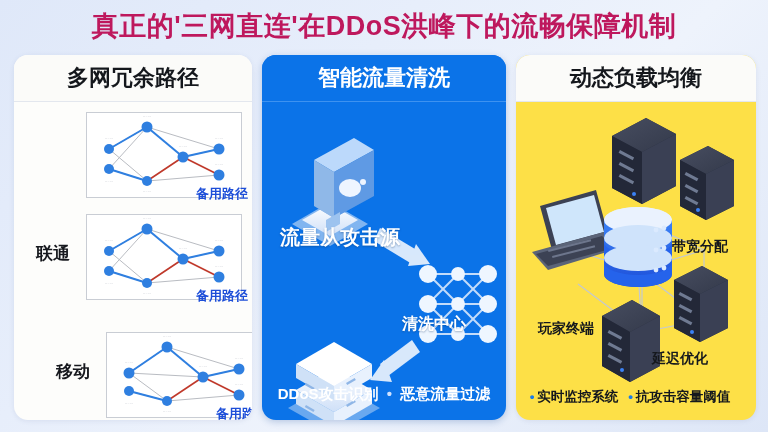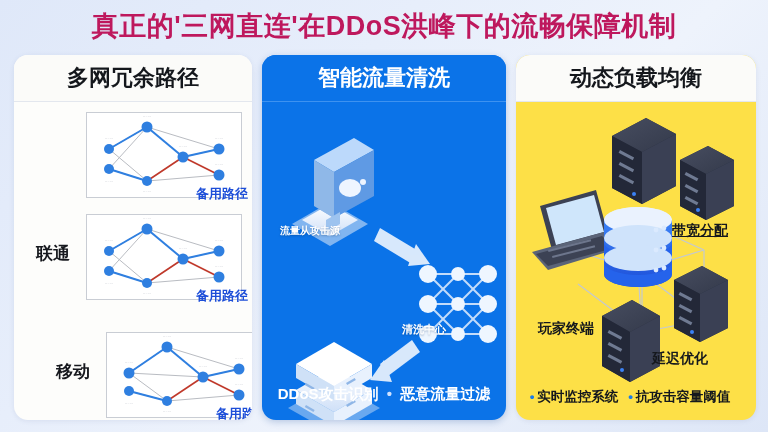--- a/index.html
+++ b/index.html
@@ -47,32 +47,32 @@
   }
   .netbox svg{display:block;}
   .altlabel{
     position:absolute;right:4px;bottom:1px;
     font-size:13px;font-weight:bold;color:#1d4ed8;white-space:nowrap;
   }
 
   
   .mid-label{position:absolute;color:#ffffff;font-weight:bold;white-space:nowrap;
     text-shadow:0 1px 2px rgba(0,40,90,.35);}
-  .lbl-src{left:18px;top:122px;font-size:10px;}
-  .lbl-clean{left:140px;top:212px;font-size:11px;margin-top:8px;}
+  .lbl-src{left:18px;top:122px;font-size:20px;}
+  .lbl-clean{left:140px;top:212px;font-size:16px;}
   .mid-foot{
     position:absolute;left:0;bottom:16px;width:244px;text-align:center;
     font-size:15px;font-weight:bold;color:#ffffff;white-space:nowrap;
   }
   .mid-foot .dot{color:#cfe2ff;margin:0 4px;}
 
   
   .r-label{position:absolute;font-size:14px;font-weight:bold;color:#15181d;white-space:nowrap;}
   .rl-client{left:22px;top:218px;}
-  .rl-band{left:156px;top:120px;text-decoration:underline;}
+  .rl-band{left:156px;top:136px;}
   .rl-lat{left:136px;top:248px;}
   .right-foot{
     position:absolute;left:0;bottom:14px;width:222px;text-align:center;
     font-size:13.5px;font-weight:bold;color:#15181d;white-space:nowrap;
   }
   .right-foot .bdot{color:#1a7bea;margin:0 3px 0 6px;}
 </style>
 </head>
 <body>
 

